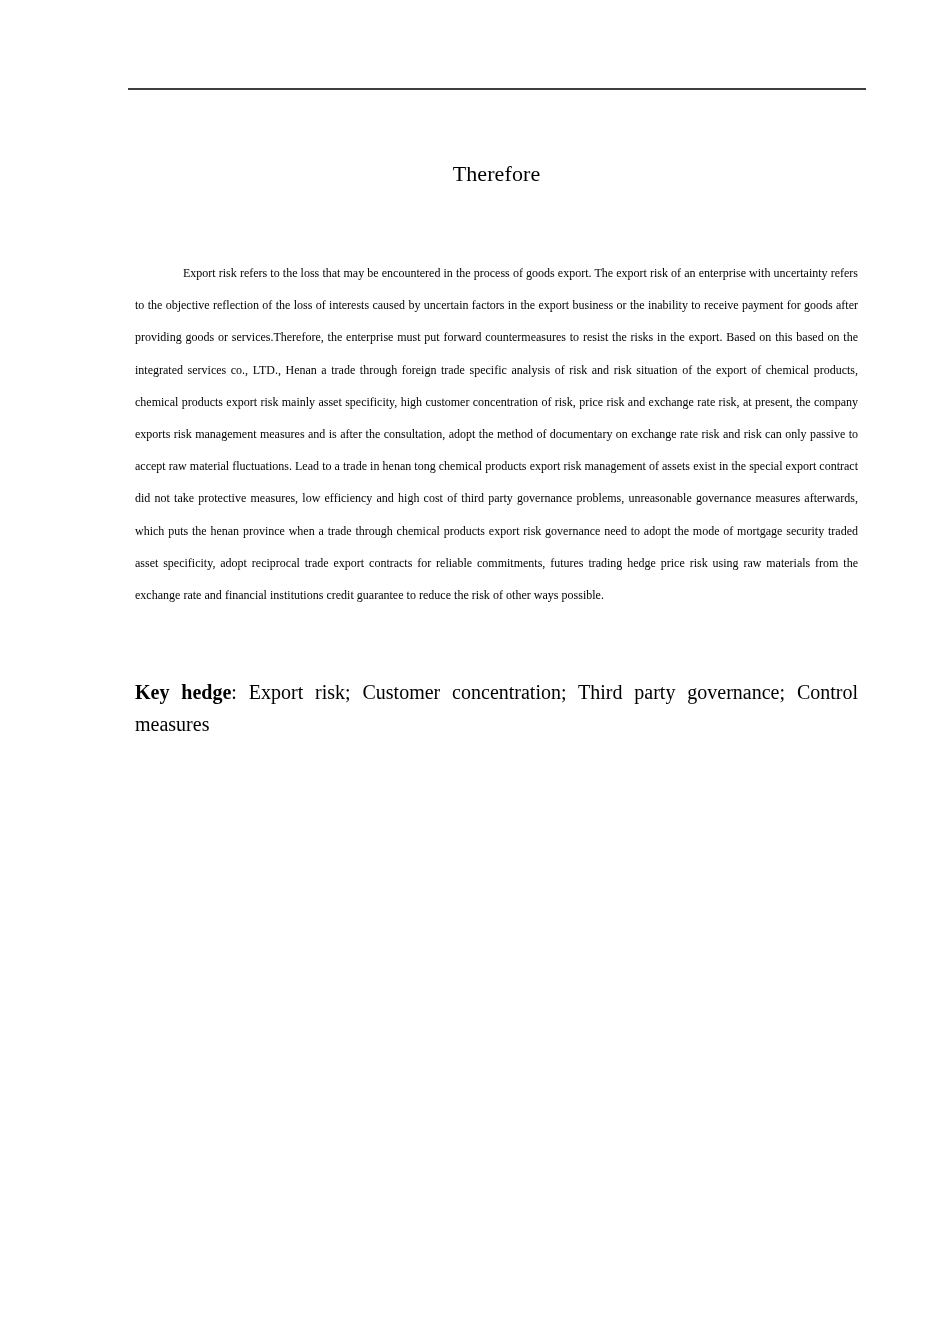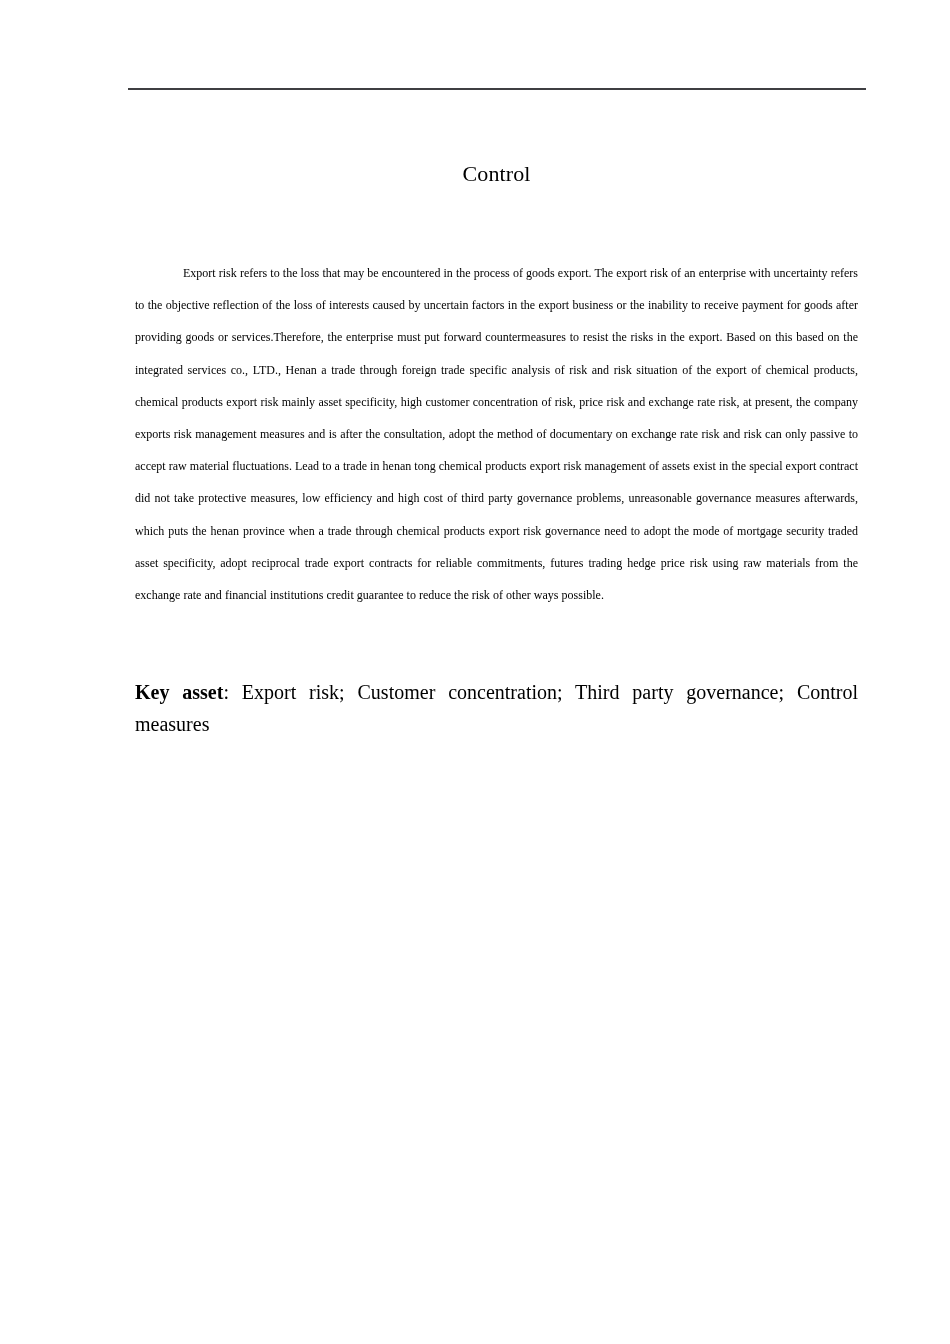--- a/index.html
+++ b/index.html
@@ -79,21 +79,21 @@
 </style>
 </head>
 <body>
 
 <div class="page">
 
   <div class="header-rule"></div>
 
   <div class="content">
 
-    <h1 class="abstract-heading">Control</h1>
+    <h1 class="abstract-heading">Therefore</h1>
 
     <p class="abstract-body">Export risk refers to the loss that may be encountered in the process of goods export. The export risk of an enterprise with uncertainty refers to the objective reflection of the loss of interests caused by uncertain factors in the export business or the inability to receive payment for goods after providing goods or services.Therefore, the enterprise must put forward countermeasures to resist the risks in the export. Based on this based on the integrated services co., LTD., Henan a trade through foreign trade specific analysis of risk and risk situation of the export of chemical products, chemical products export risk mainly asset specificity, high customer concentration of risk, price risk and exchange rate risk, at present, the company exports risk management measures and is after the consultation, adopt the method of documentary on exchange rate risk and risk can only passive to accept raw material fluctuations. Lead to a trade in henan tong chemical products export risk management of assets exist in the special export contract did not take protective measures, low efficiency and high cost of third party governance problems, unreasonable governance measures afterwards, which puts the henan province when a trade through chemical products export risk governance need to adopt the mode of mortgage security traded asset specificity, adopt reciprocal trade export contracts for reliable commitments, futures trading hedge price risk using raw materials from the exchange rate and financial institutions credit guarantee to reduce the risk of other ways possible.</p>
 
-    <p class="keywords"><span class="keywords-label">Key asset</span><span class="kw-sep">: </span><span>Export risk; Customer concentration; Third party governance; Control measures</span></p>
+    <p class="keywords"><span class="keywords-label">Key hedge</span><span class="kw-sep">: </span><span>Export risk; Customer concentration; Third party governance; Control measures</span></p>
 
   </div>
 
 </div>
 
 </body></html>

